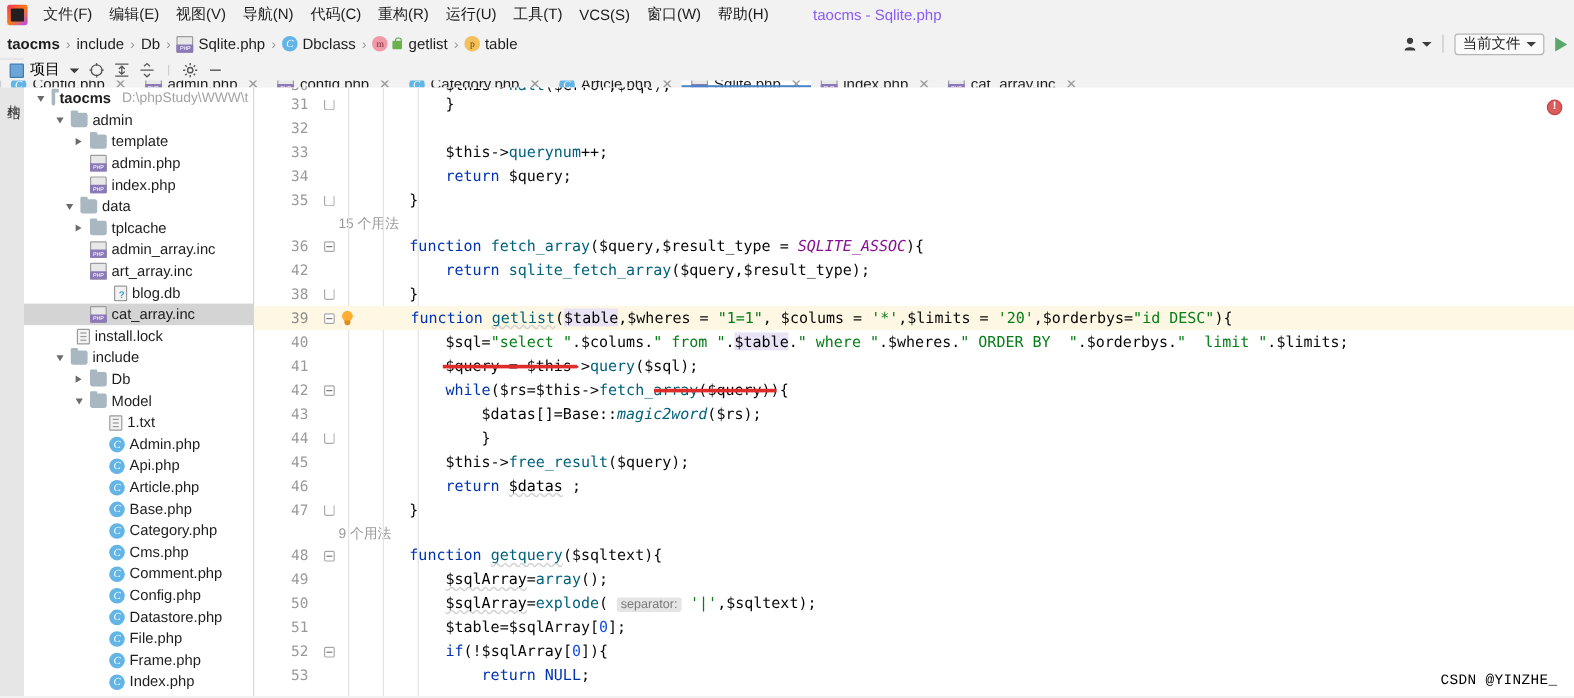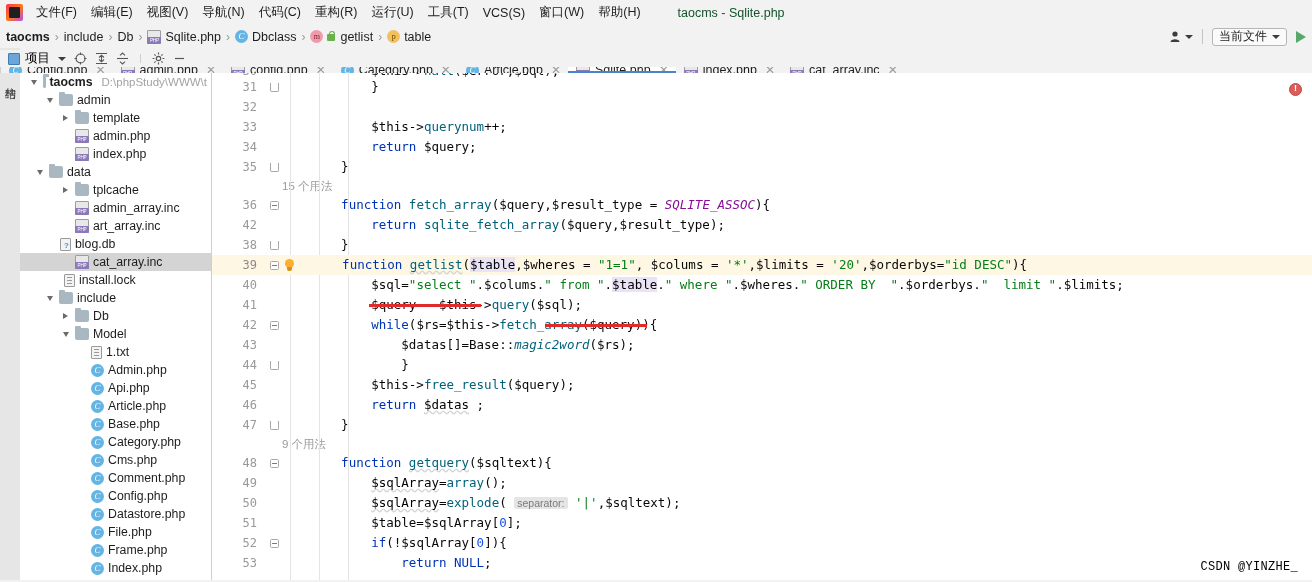--- a/index.html
+++ b/index.html
@@ -26,21 +26,21 @@
   }
   .app-logo::after {
     content:""; position:absolute; left:3px; top:3px; width:11px; height:11px;
     background:#231f20; border-radius:1px;
   }
   .menu-item {
     padding: 3px 7px; font-size: 12.5px; color: #1d1d1d; white-space: nowrap;
     font-family: "Liberation Sans","DejaVu Sans",sans-serif;
   }
   .win-title {
-    margin-left: 30px; font-size: 12.5px; color: #14532d; white-space: nowrap;
+    margin-left: 30px; font-size: 12.5px; color: #8b5cf6; white-space: nowrap;
   }
 
   
   .navbar {
     height: 23px; display: flex; align-items: center;
     background: #f2f2f2; padding-left: 6px; position: relative;
   }
   .crumb { display:flex; align-items:center; font-size:12.5px; color:#1d1d1d; white-space: nowrap; }
   .crumb.bold { font-weight: bold; }
   .crumb-sep { color:#9a9a9a; padding: 0 5px; font-size: 12px; }
@@ -437,21 +437,21 @@
         <div class="trow" style="padding-left: 40px;">
           <span class="arrow none"></span>
           <span class="ico ico-php"></span>
           <span class="tname">admin.php</span>
         </div>
         <div class="trow" style="padding-left: 40px;">
           <span class="arrow none"></span>
           <span class="ico ico-php"></span>
           <span class="tname">index.php</span>
         </div>
-        <div class="trow" style="padding-left: 14px;">
+        <div class="trow" style="padding-left: 32px;">
           <span class="arrow">
             <span class="arr-d"></span>
           </span>
           <span class="ico-folder"></span>
           <span class="tname">data</span>
         </div>
         <div class="trow" style="padding-left: 40px;">
           <span class="arrow">
             <span class="arr-r"></span>
           </span>
@@ -461,21 +461,21 @@
         <div class="trow" style="padding-left: 40px;">
           <span class="arrow none"></span>
           <span class="ico ico-php"></span>
           <span class="tname">admin_array.inc</span>
         </div>
         <div class="trow" style="padding-left: 40px;">
           <span class="arrow none"></span>
           <span class="ico ico-php"></span>
           <span class="tname">art_array.inc</span>
         </div>
-        <div class="trow" style="padding-left: 25px;">
+        <div class="trow" style="padding-left: 60px;">
           <span class="arrow none"></span>
           <span class="ico-db"></span>
           <span class="tname">blog.db</span>
         </div>
         <div class="trow sel" style="padding-left: 40px;">
           <span class="arrow none"></span>
           <span class="ico ico-php"></span>
           <span class="tname">cat_array.inc</span>
         </div>
         <div class="trow" style="padding-left: 29px;">

